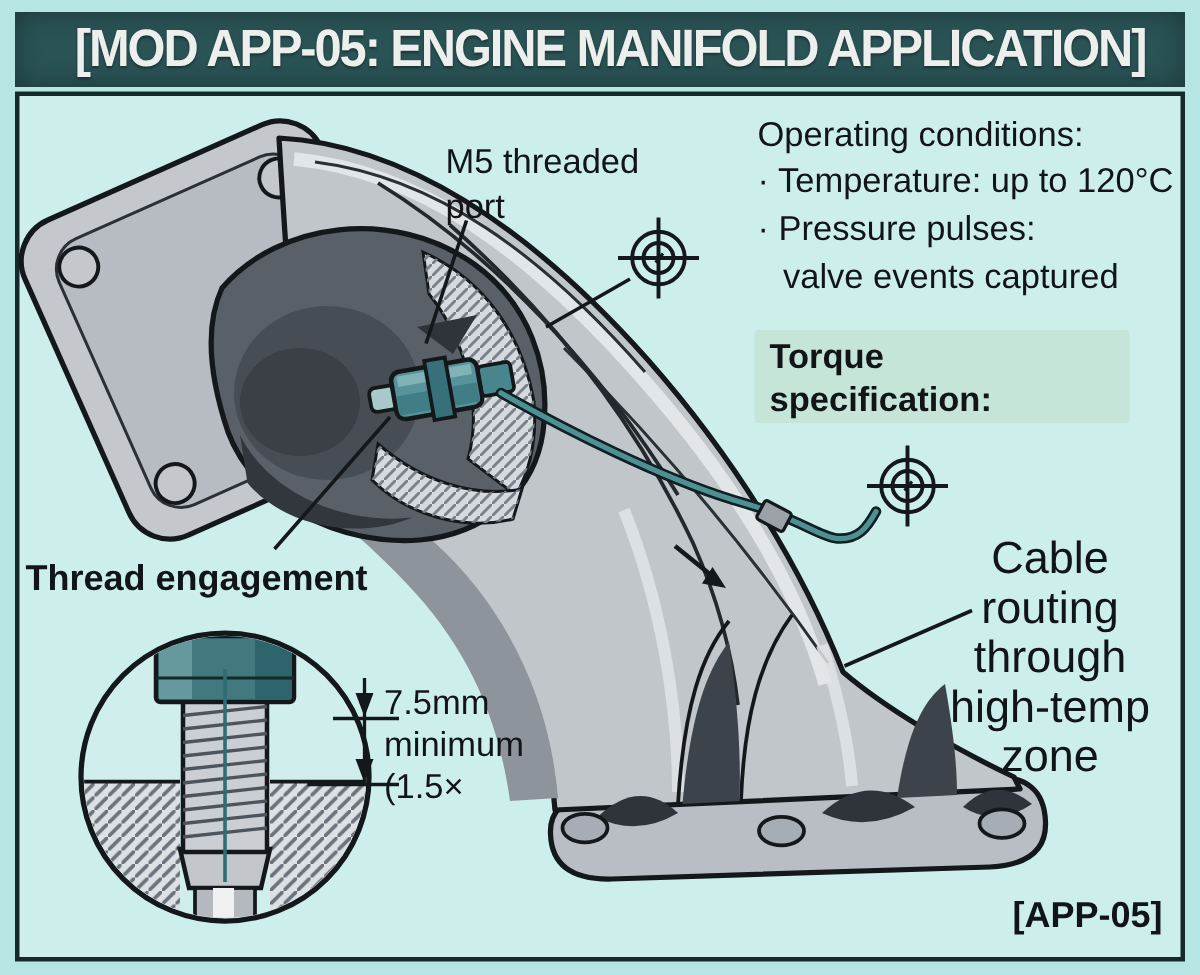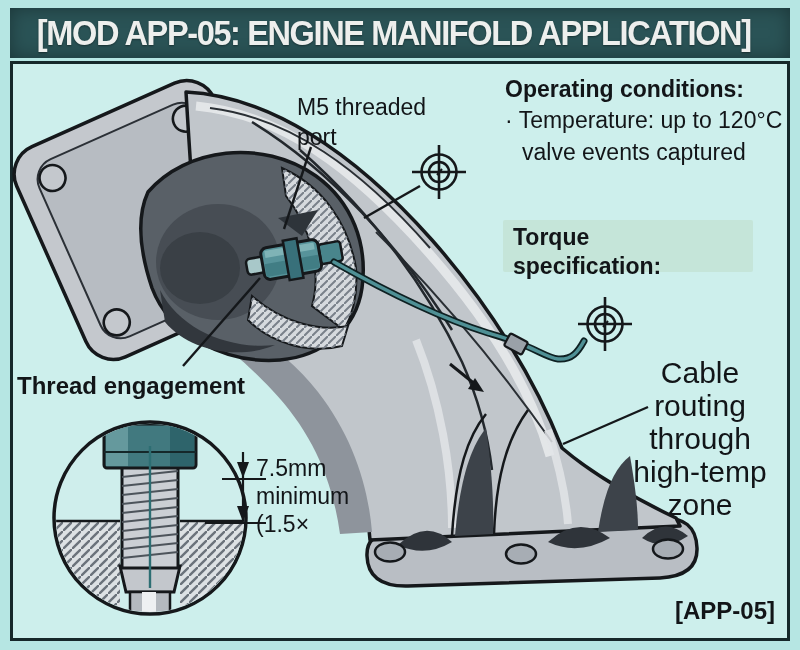--- a/index.html
+++ b/index.html
@@ -5,41 +5,41 @@
   html,body{margin:0;padding:0;background:#9fd8d5;}
   .stage{
     position:relative;width:800px;height:650px;overflow:hidden;
     background:#b6e6e3;
     font-family:"Liberation Sans", sans-serif;
     color:#121518;
   }
   .titlebar{
     position:absolute;left:10px;top:8px;width:780px;height:50px;
     background:#2a5356;
-    display:flex;align-items:center;justify-content:flex-start;
+    display:flex;align-items:center;justify-content:flex-end;
     box-shadow:inset 0 0 18px rgba(0,0,0,.35);
   }
   .titlebar .title-text{
     color:#edefed;font-weight:bold;font-size:35px;letter-spacing:-1.5px;
     transform:scaleX(.93);white-space:nowrap;
     text-shadow:0 1px 2px rgba(0,0,0,.4);
   }
   .panel{
     position:absolute;left:10px;top:61px;width:780px;height:580px;
     background:#cdefec;border:3px solid #16282a;box-sizing:border-box;
   }
   .illustration{position:absolute;left:0;top:0;}
   .lbl{position:absolute;white-space:pre-line;}
   .lbl-m5{left:297px;top:92px;font-size:23px;line-height:30px;}
   .op-block{position:absolute;left:505px;top:74px;width:282px;}
-  .op-header{font-size:23px;font-weight:bold;line-height:30px;}
+  .op-header{font-size:23px;font-weight:normal;line-height:30px;}
   .op-item{font-size:23px;line-height:32px;}
   .op-item.cont{padding-left:17px;}
   .torque-box{
-    position:absolute;left:503px;top:220px;width:250px;height:52px;
+    position:absolute;left:503px;top:220px;width:250px;height:62px;
     background:#c5e5d9;padding:3px 10px;box-sizing:border-box;border-radius:2px;
   }
   .torque-header{font-size:23px;font-weight:bold;line-height:29px;}
   .torque-value{font-size:23px;line-height:28px;}
   .lbl-thread{left:17px;top:372px;font-size:24px;font-weight:bold;}
   .lbl-cable{left:618px;top:356px;width:164px;text-align:center;font-size:30px;line-height:33px;}
   .lbl-dim{left:256px;top:454px;font-size:23px;line-height:28px;}
   .app-badge{position:absolute;left:620px;top:597px;width:155px;text-align:right;font-size:24px;font-weight:bold;}
 </style>
 </head>
@@ -196,20 +196,21 @@
       <polygon points="243,522 237,506 249,506" fill="#15181b"></polygon>
     </g>
   </svg>
 
   <div class="lbl lbl-m5">M5 threaded
 port</div>
 
   <div class="op-block">
     <div class="op-header">Operating conditions:</div>
     <div class="op-item">· Temperature: up to 120°C</div>
+    <div class="op-item">· Pressure pulses:</div>
     <div class="op-item cont">valve events captured</div>
   </div>
 
   <div class="torque-box">
     <div class="torque-header">Torque specification:</div>
   </div>
 
   <div class="lbl lbl-thread">Thread engagement</div>
 
   <div class="lbl lbl-cable">Cable routing

